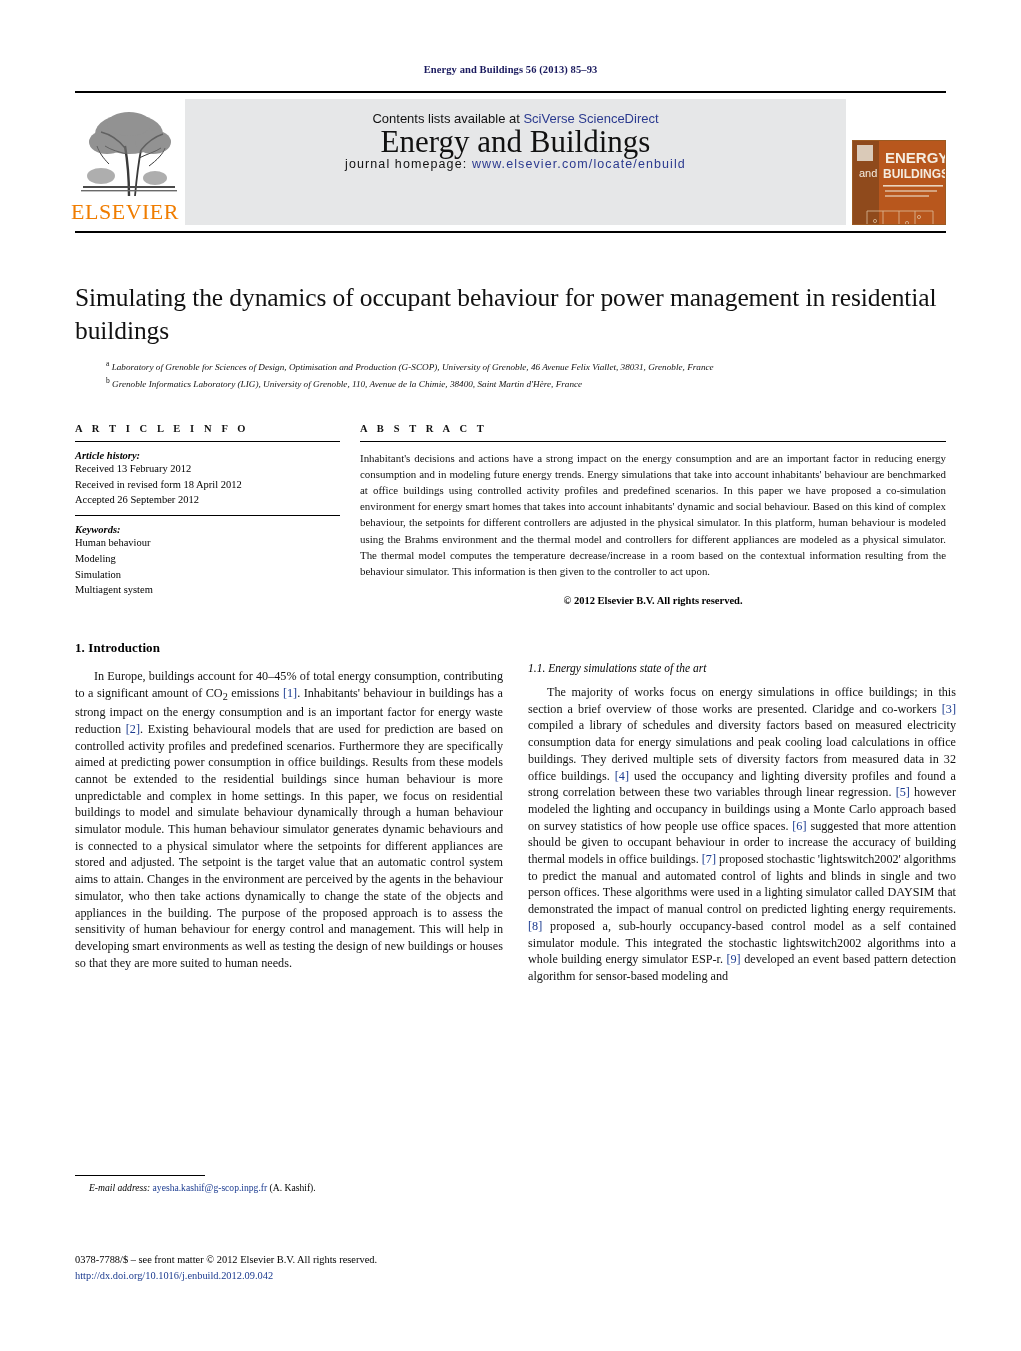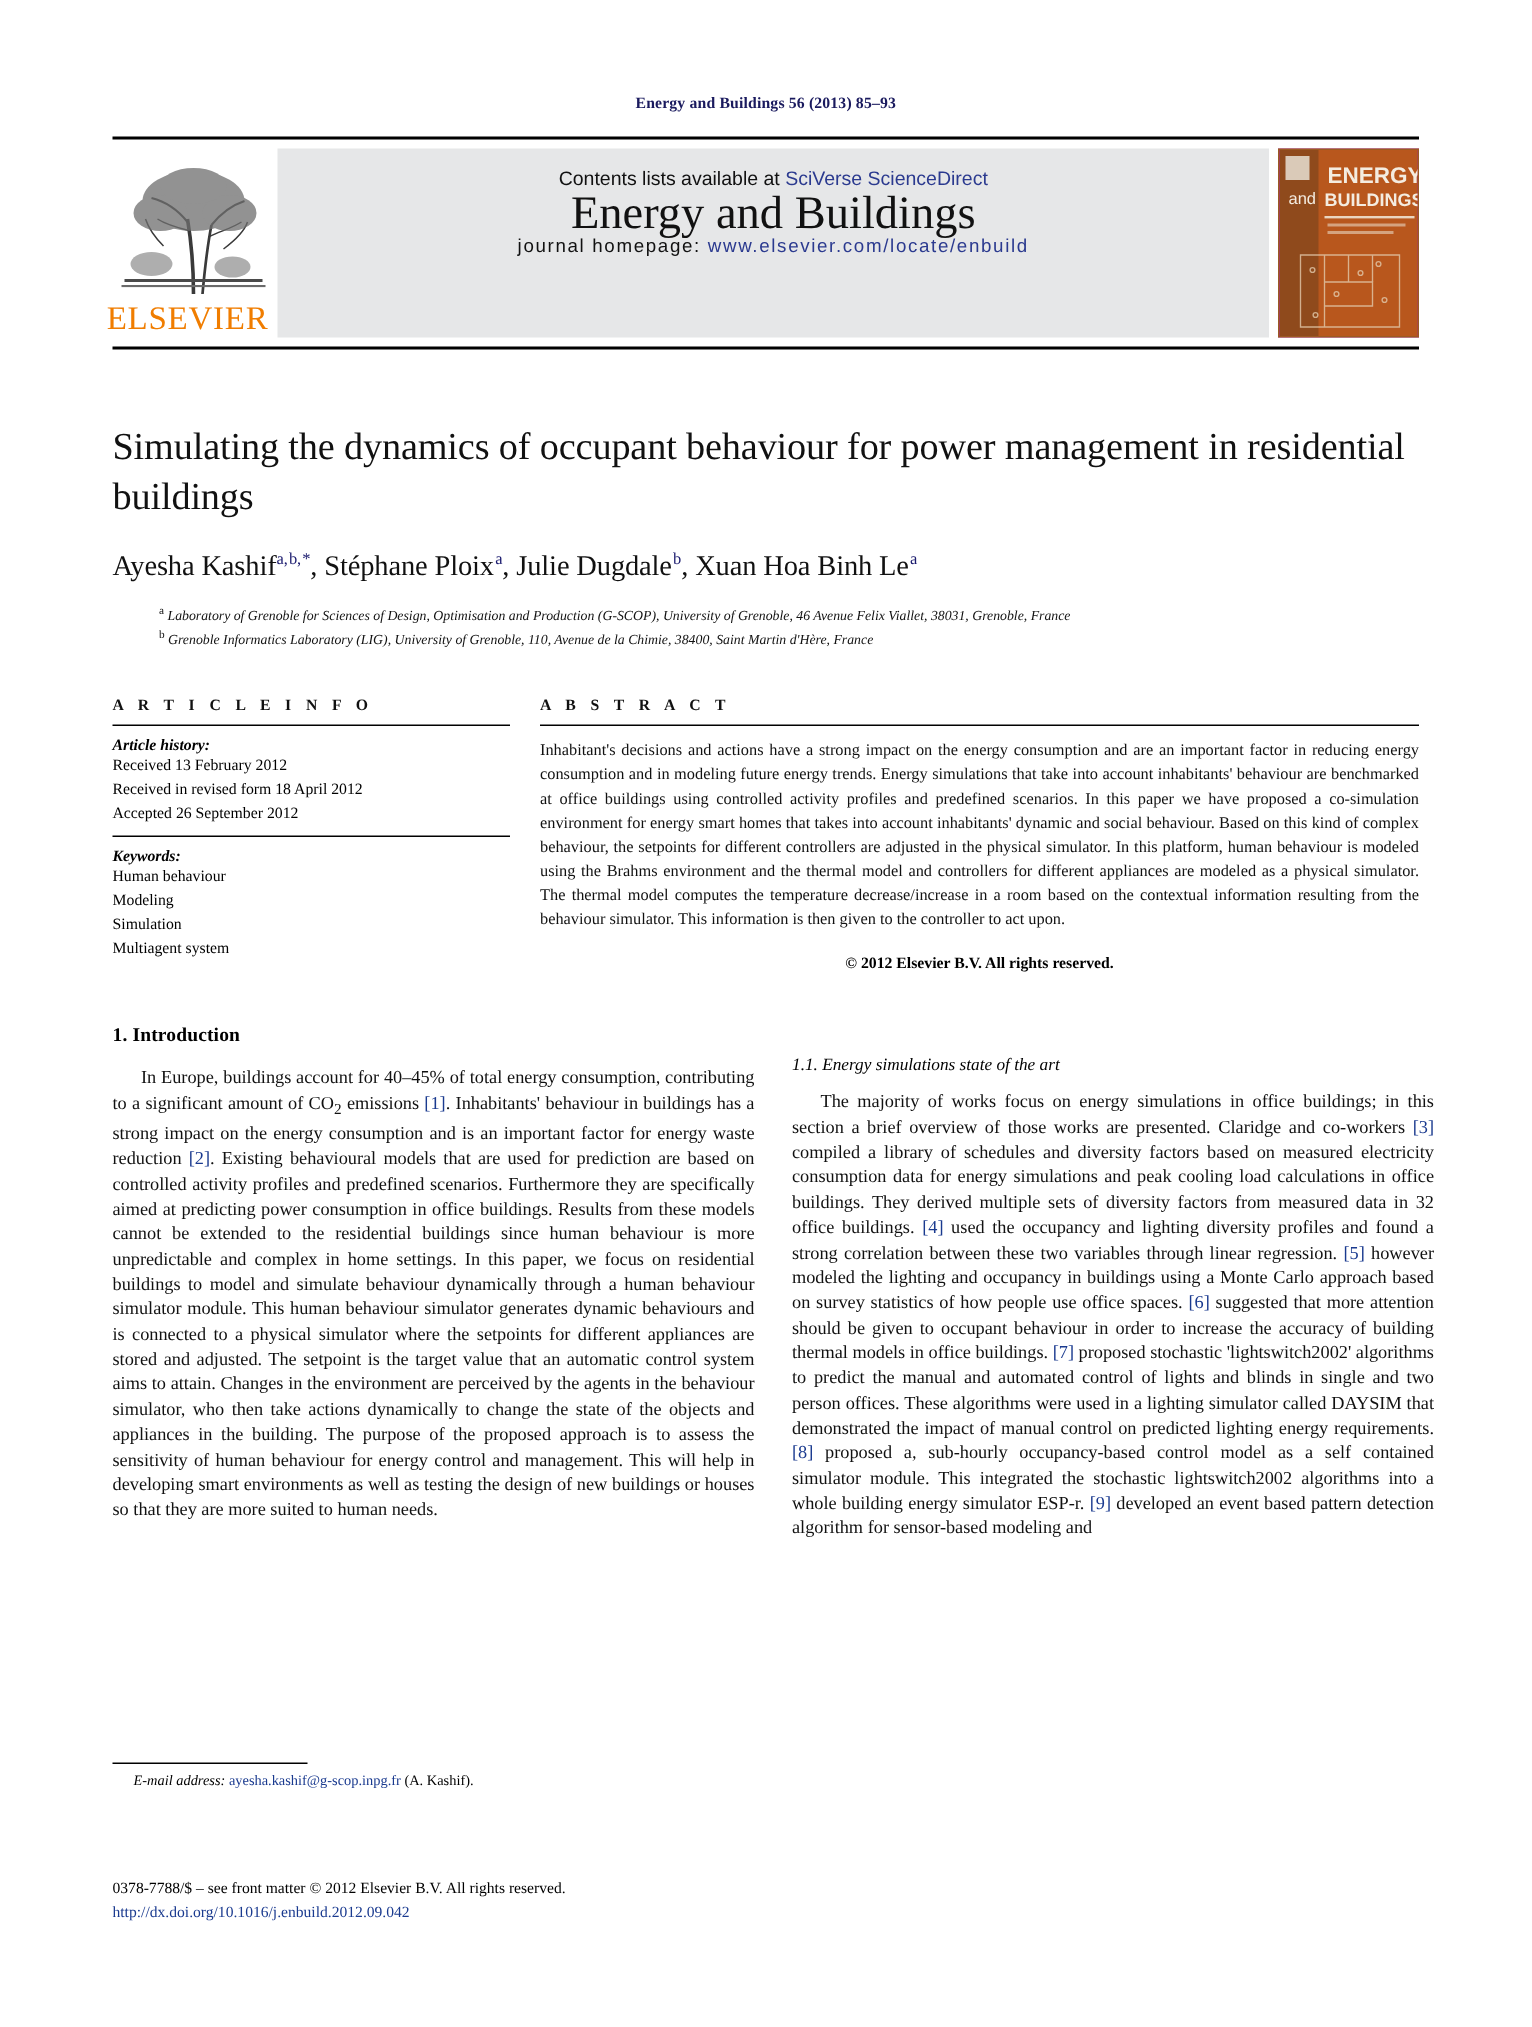--- a/index.html
+++ b/index.html
@@ -93,20 +93,21 @@
   }
   .homepage-line .url { color: #2b3a8f; }
   .cover-thumb {
     width: 94px;
     flex: 0 0 94px;
     position: relative;
     border: 1px solid #9b5a22;
     box-sizing: border-box;
     overflow: hidden;
     background: #a21caf;
+    margin-top: 41px;
   }
 
   
   .title-block { margin-top: 48px; }
   .paper-title {
     font-family: "Liberation Serif", serif;
     font-size: 25.5px;
     line-height: 1.3;
     font-weight: normal;
     color: #111;
@@ -287,21 +288,20 @@
           <circle cx="70" cy="100" r="1.6"></circle>
           <circle cx="24" cy="110" r="1.6"></circle>
           <circle cx="66" cy="76" r="1.6"></circle>
         </g>
       </svg>
     </div>
   </div>
 
   <div class="title-block">
     <h1 class="paper-title">Simulating the dynamics of occupant behaviour for power management in residential buildings</h1>
-    <div class="authors">Ayesha Kashif<sup>a, b, *</sup>, Stéphane Ploix<sup> a</sup>, Julie Dugdale<sup> b</sup>, Xuan Hoa Binh Le<sup> a</sup></div>
     <div class="affiliations">
       <div>
         <sup>a</sup>
         <span>Laboratory of Grenoble for Sciences of Design, Optimisation and Production (G-SCOP), University of Grenoble, 46 Avenue Felix Viallet, 38031, Grenoble, France</span>
       </div>
       <div>
         <sup>b</sup>
         <span>Grenoble Informatics Laboratory (LIG), University of Grenoble, 110, Avenue de la Chimie, 38400, Saint Martin d'Hère, France</span>
       </div>
     </div>

